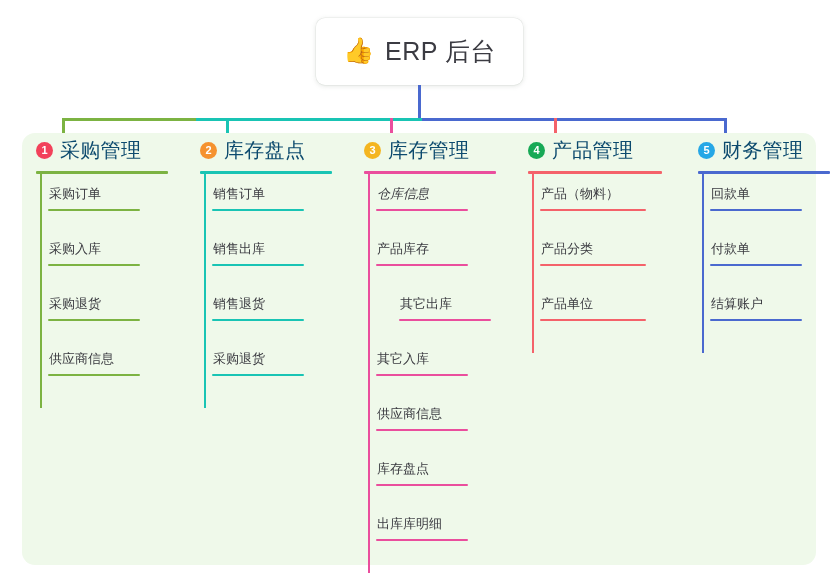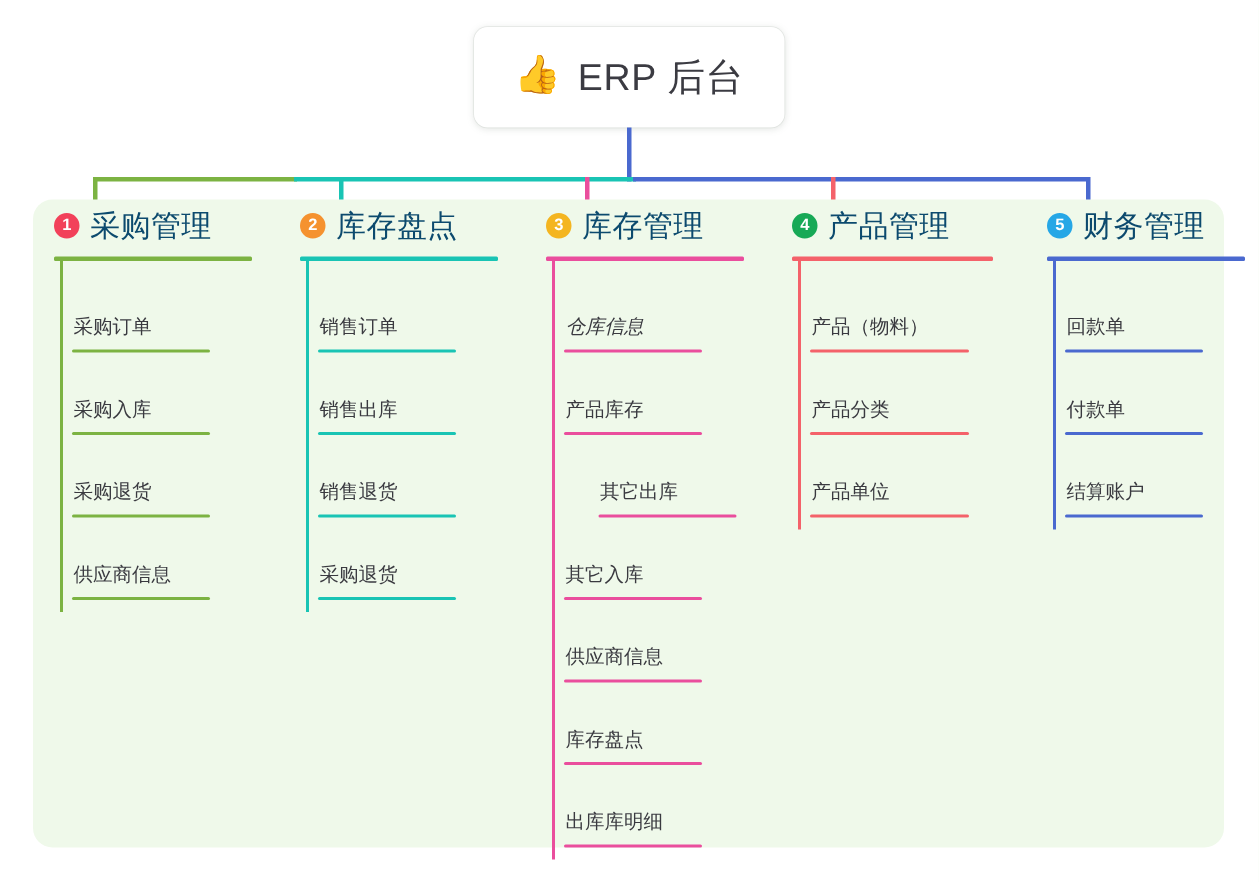--- a/index.html
+++ b/index.html
@@ -103,21 +103,21 @@
   }
   .trunk {
     position: absolute;
     left: 18px;
     top: 40px;
     width: 2px;
   }
   .leaf {
     position: absolute;
     left: 26px;
-    height: 61px;
+    height: 37px;
   }
   .leaf-label {
     position: absolute;
     left: 0;
     bottom: 8px;
     font-size: 13px;
     color: #3a3a40;
     white-space: nowrap;
     padding-left: 1px;
   }

